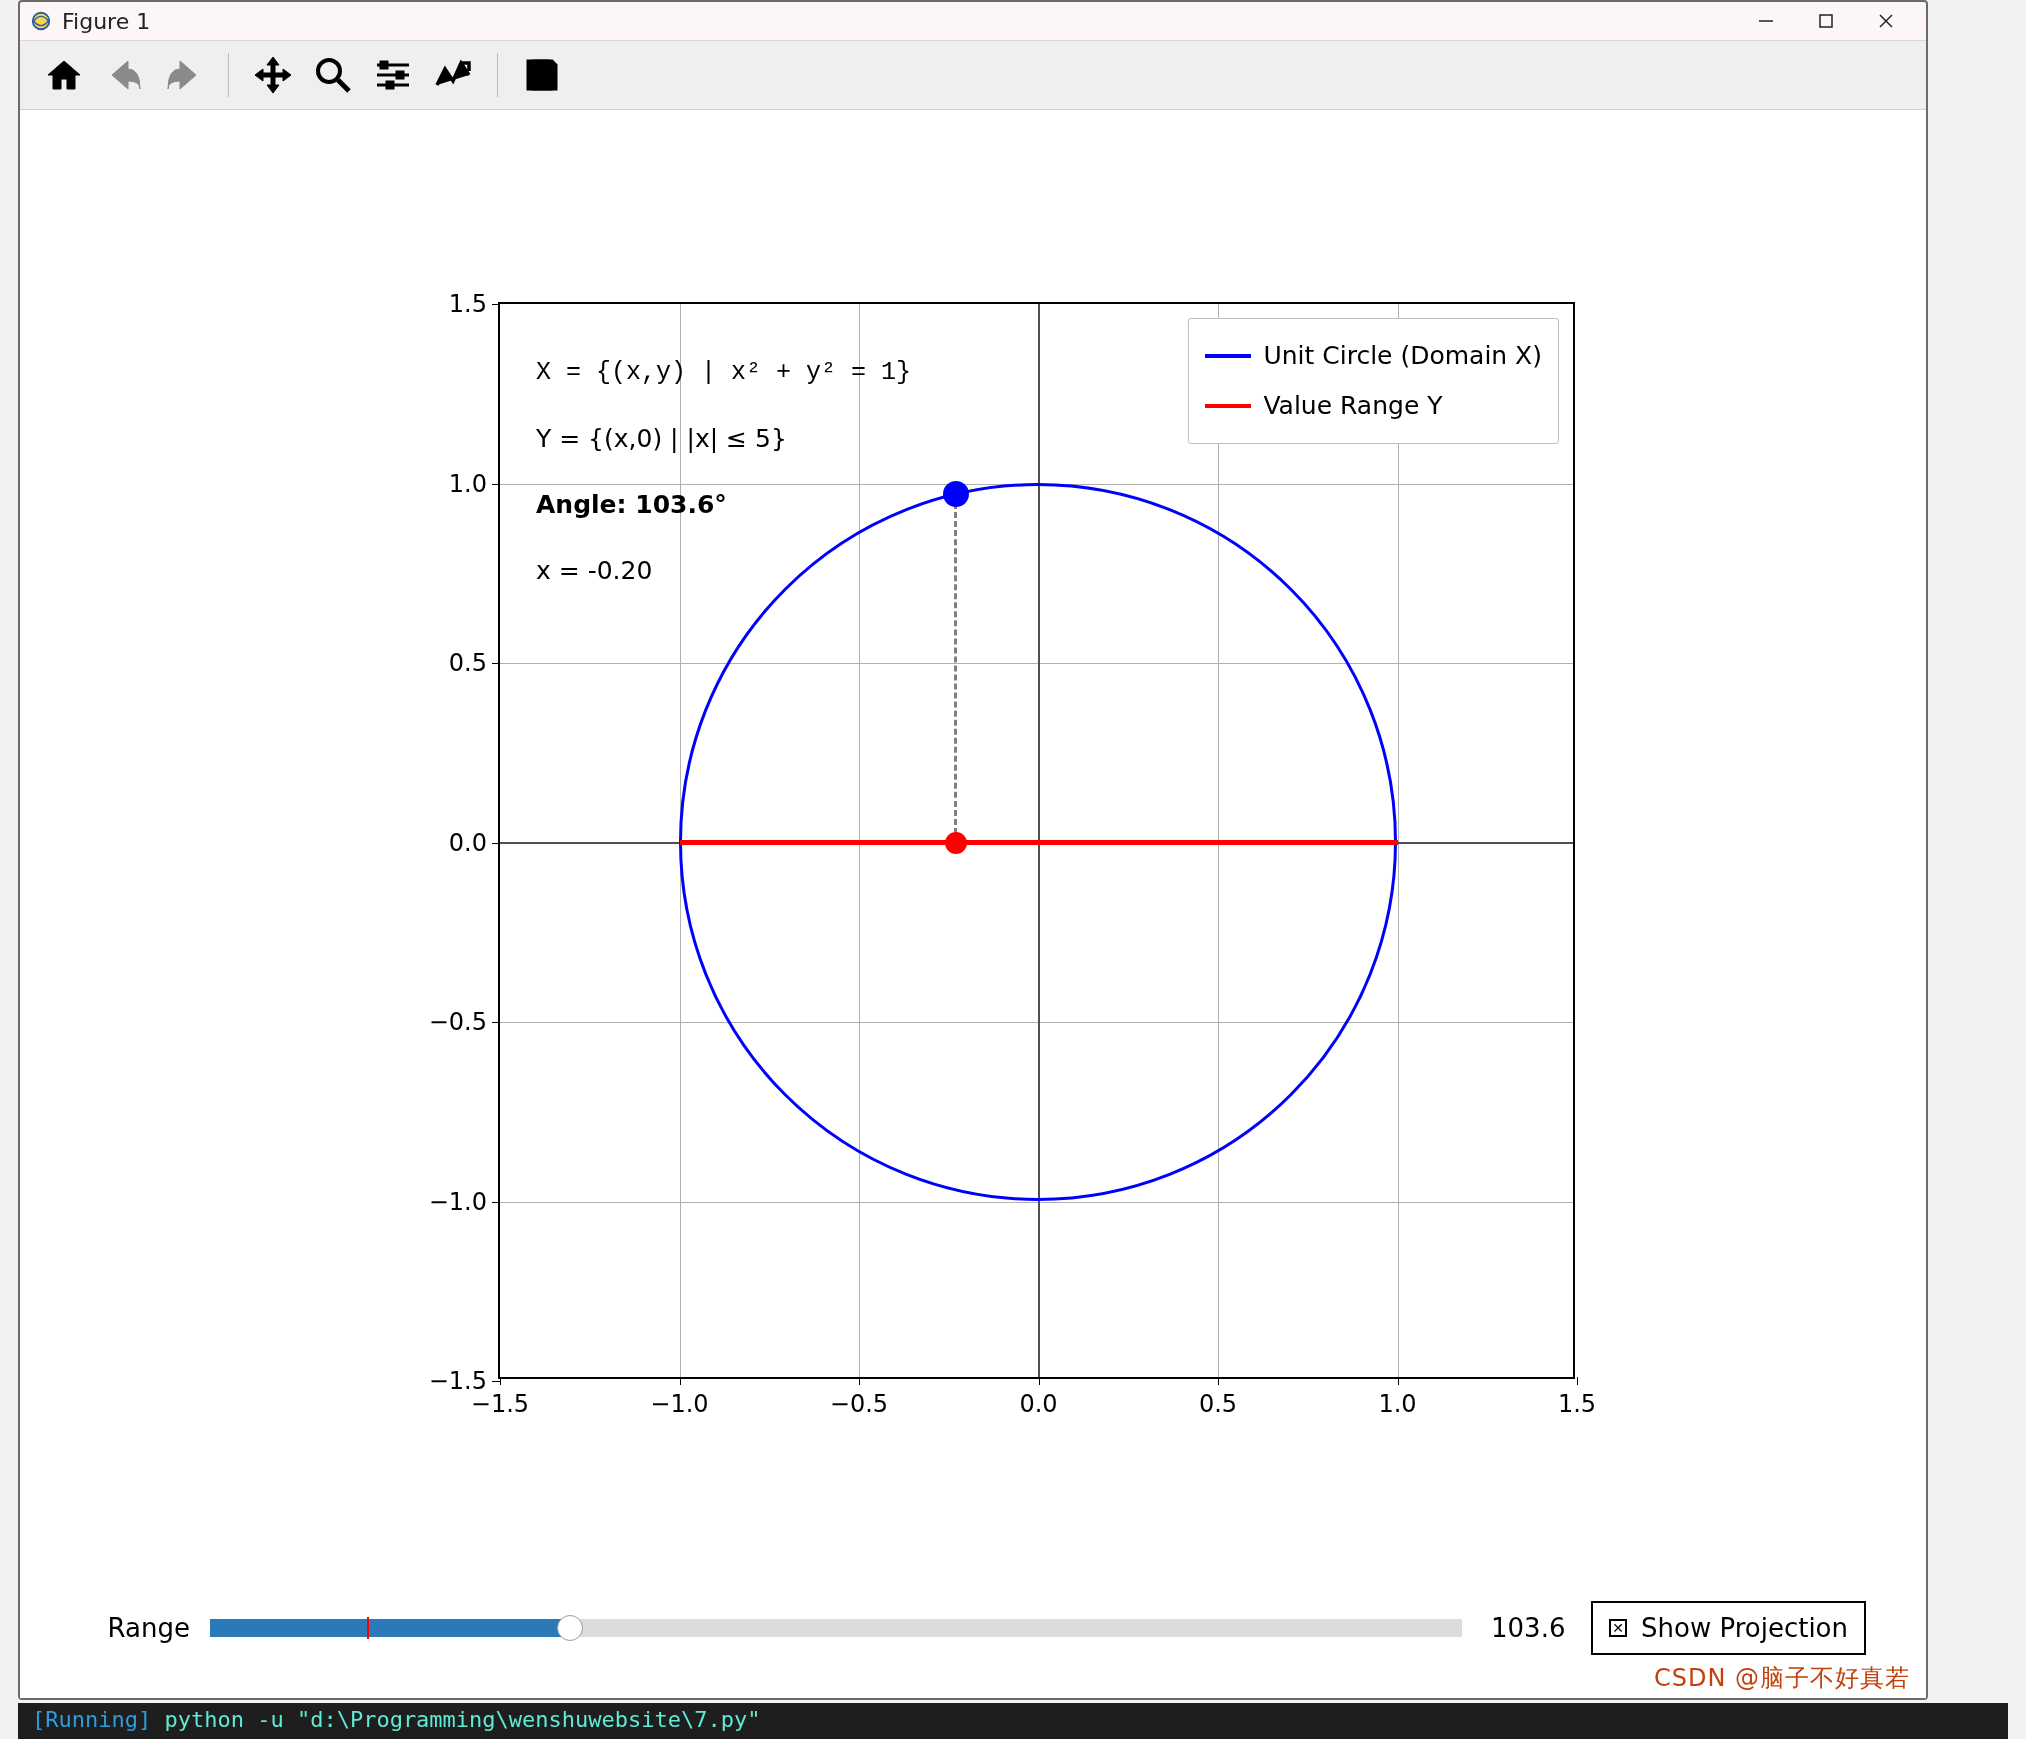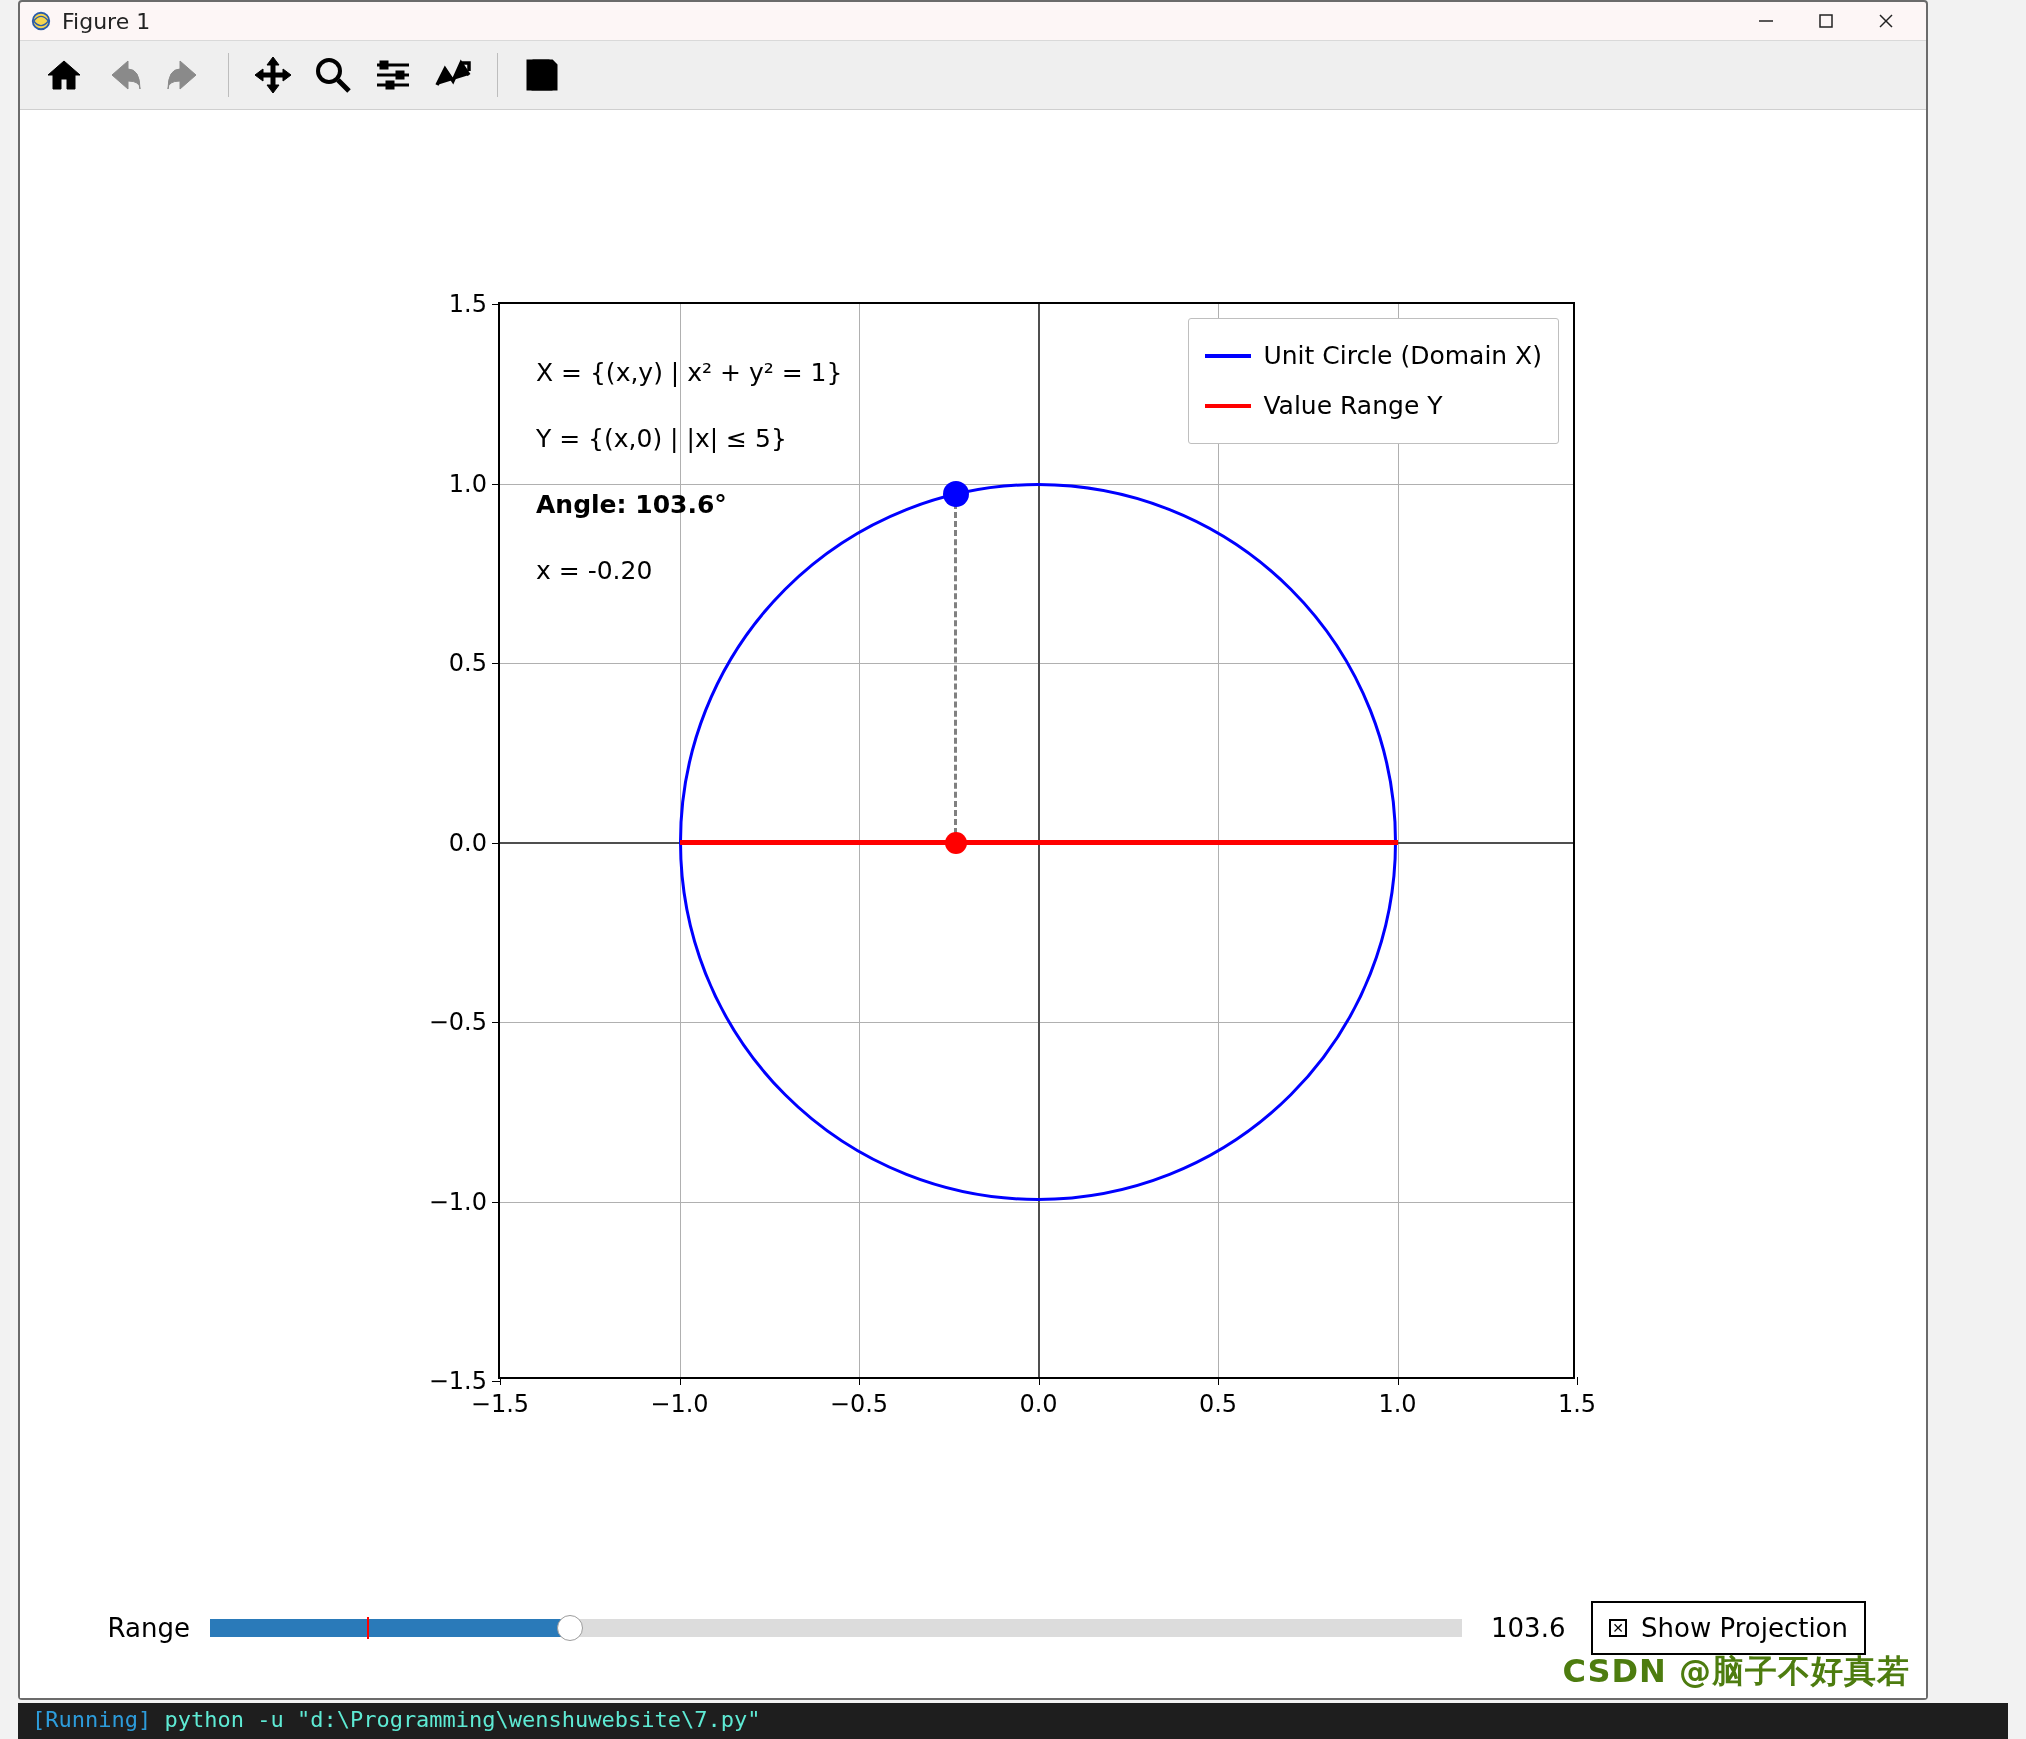--- a/index.html
+++ b/index.html
@@ -210,24 +210,23 @@
   .chk {
     width: 18px; height: 18px;
     border: 2px solid #000;
     display: flex; align-items: center; justify-content: center;
     font-size: 14px;
     line-height: 1;
   }
   .watermark {
     position: absolute;
     right: 16px; bottom: 4px;
-    font-size: 32px;
-    color: #4d7c0f;
+    font-size: 24px;
+    color: #c2410c;
     letter-spacing: 1px;
-    font-weight: bold;
   }
   .terminal-strip {
     position: absolute;
     left: 18px; bottom: 0;
     width: 1990px; height: 36px;
     background: #1e1e1e;
     overflow: hidden;
     white-space: nowrap;
     font-family: "Consolas", monospace;
     font-size: 22px;
@@ -340,21 +339,21 @@
 
       <div class="circle" style="left:178.5px; top:178.5px; width:718px; height:718px;"></div>
 
       <div class="red-line" style="left:179.5px; top:536px; width:718px;"></div>
 
       <div class="dash-line" style="left:454.4px; top:189.5px; height:349px;"></div>
 
       <div class="blue-dot" style="left:455.9px; top:189.5px;"></div>
       <div class="red-dot" style="left:455.9px; top:538.5px;"></div>
 
-      <div class="info-text" style="left:36px; top:54px;">X = {(x,y) | x² + y² = 1}</div>
+      <div class="info-text" style="left:36px; top:54px;font-family:Liberation Mono, monospace;">X = {(x,y) | x² + y² = 1}</div>
       <div class="info-text" style="left:36px; top:120px;">Y = {(x,0) | |x| ≤ 5}</div>
       <div class="info-text" style="left:36px; top:186px;font-weight:bold;">Angle: 103.6°</div>
       <div class="info-text" style="left:36px; top:252px;">x = -0.20</div>
 
       <div class="tick-x" style="left:0px"></div>
       <div class="tick-x" style="left:179.5px"></div>
       <div class="tick-x" style="left:359px"></div>
       <div class="tick-x" style="left:538.5px"></div>
       <div class="tick-x" style="left:718px"></div>
       <div class="tick-x" style="left:897.5px"></div>

